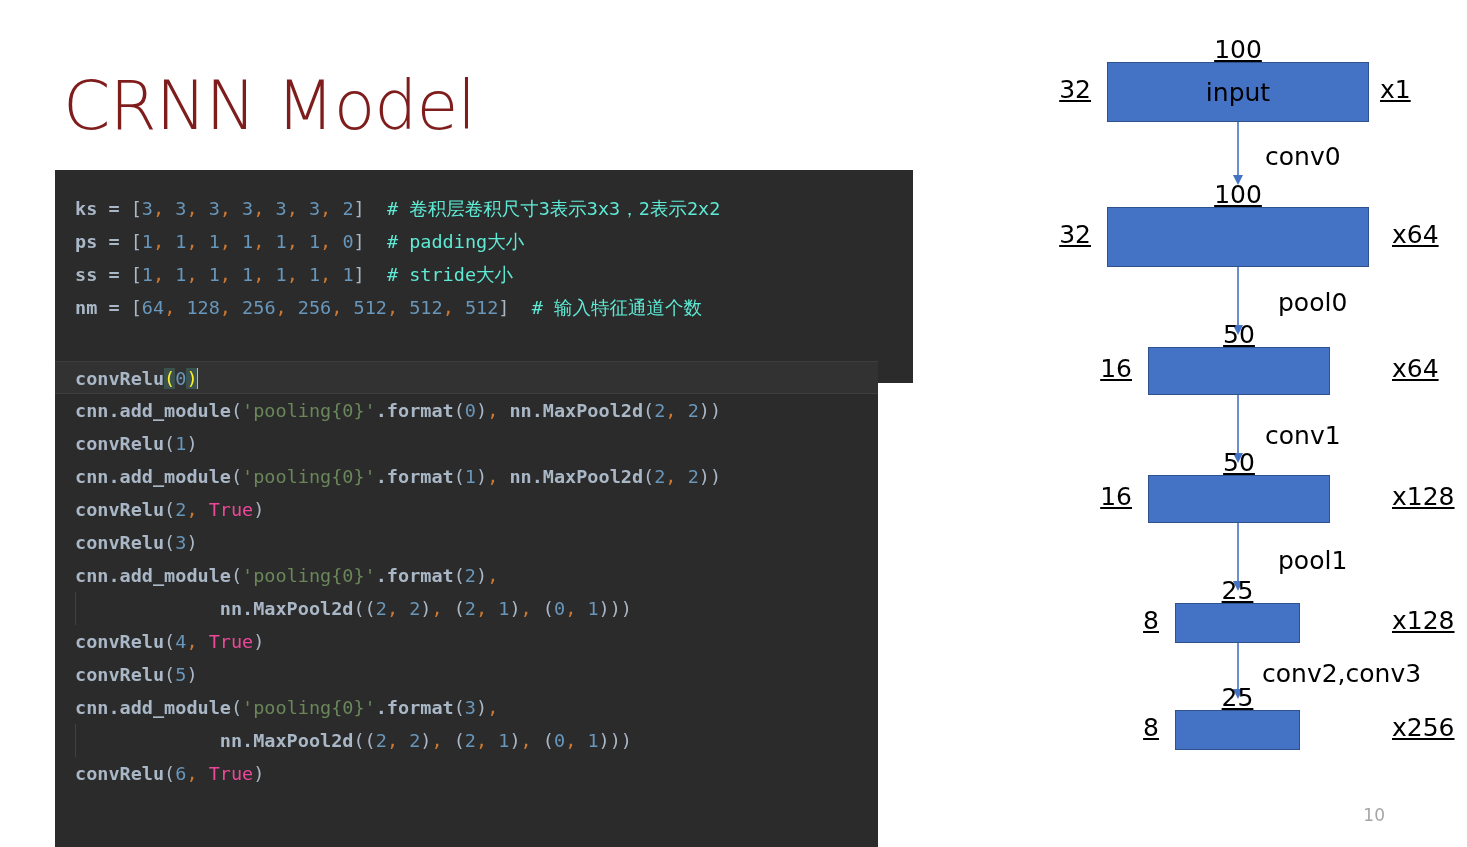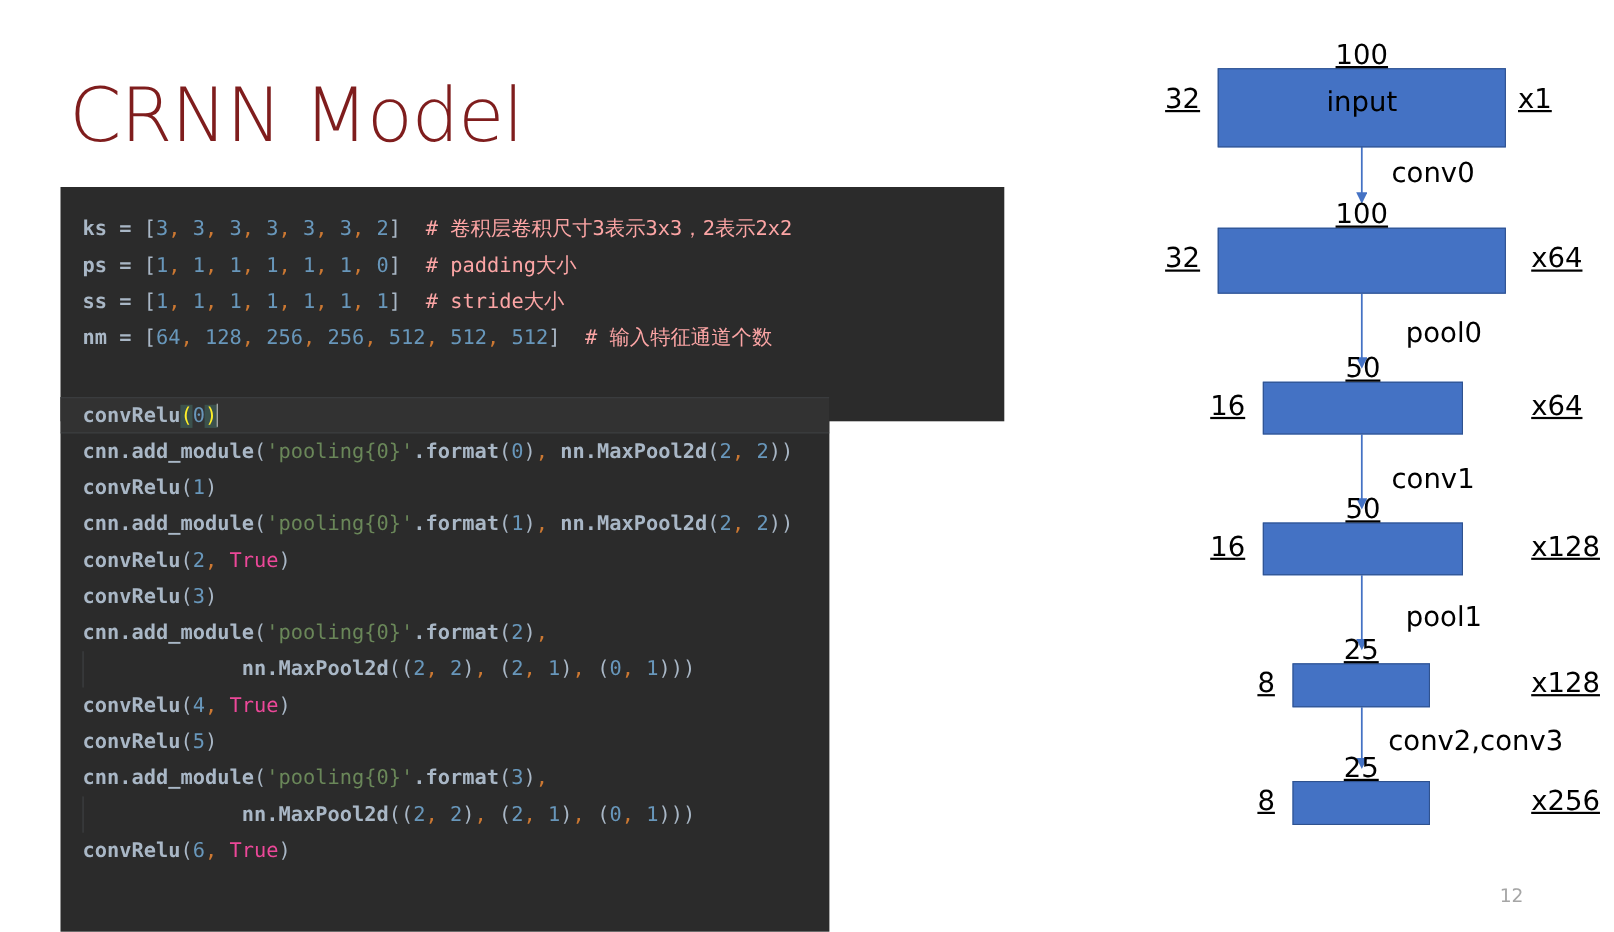--- a/index.html
+++ b/index.html
@@ -35,21 +35,21 @@
     white-space:pre;
     overflow:hidden;
   }
   #code-block-params{
     left:55px; top:170px;
     width:858px; height:191px;
     padding:22px 0 0 0;
   }
   #code-block-body{
     left:55px; top:361px;
-    width:699px; height:486px;
+    width:823px; height:486px;
     padding:0;
   }
   .code-line{
     padding-left:20px;
     height:33px;
   }
   .code-line.indent-guide{
     position:relative;
   }
   .code-line.indent-guide::before{
@@ -66,21 +66,21 @@
     height:31px;
   }
 
   
   .t-def   {color:#a9b7c6;font-weight:bold;}
   .t-num   {color:#6897bb;}
   .t-punct {color:#a9b7c6;}
   .t-comma {color:#cc7832;}
   .t-str   {color:#6a8759;}
   .t-kw    {color:#ec4899;}
-  .t-cmt   {color:#fca5a5;}
+  .t-cmt   {color:#5eead4;}
   .t-paren-match{
     background:#3b514d;
     color:#ffef28;
   }
   .caret{
     display:inline-block;
     width:1px;
     height:21px;
     background:#bbbbbb;
     vertical-align:-4px;
@@ -158,21 +158,21 @@
       <line x1="218" y1="267" x2="218" y2="330" stroke="#4472c4" stroke-width="1.6" marker-end="url(#ah)"></line>
       <line x1="218" y1="395" x2="218" y2="458" stroke="#4472c4" stroke-width="1.6" marker-end="url(#ah)"></line>
       <line x1="218" y1="523" x2="218" y2="586" stroke="#4472c4" stroke-width="1.6" marker-end="url(#ah)"></line>
       <line x1="218" y1="643" x2="218" y2="694" stroke="#4472c4" stroke-width="1.6" marker-end="url(#ah)"></line>
     </svg>
 <div class="edge-label" style="left: 245px; top: 142px; text-align: right;">conv0</div>
     <div class="edge-label" style="left: 258px; top: 288px;">pool0</div>
     <div class="edge-label" style="left: 245px; top: 421px;">conv1</div>
     <div class="edge-label" style="left: 258px; top: 546px;">pool1</div>
     <div class="edge-label" style="left: 242px; top: 659px;">conv2,conv3</div>
-    <div class="layer-box" style="left: 87px; top: 62px; width: 262px; height: 72px; background: rgb(68, 114, 196); border-color: rgb(47, 82, 143); padding-left: 32px;">
+    <div class="layer-box" style="left: 87px; top: 62px; width: 262px; height: 60px; background: rgb(68, 114, 196); border-color: rgb(47, 82, 143); padding-left: 32px;">
       <div class="box-text" style="top: 15px;">input</div>
     </div>
     <div class="dim-label dim-top" style="left: 87px; width: 262px; top: 35px; text-align: center;">100</div>
     <div class="dim-label dim-left" style="left: 15px; width: 56px; top: 75px;">32</div>
     <div class="dim-label" style="left: 360px; top: 75px;">x1</div>
     <div class="layer-box" style="left: 87px; top: 207px; width: 262px; height: 60px; background: rgb(68, 114, 196); border-color: rgb(47, 82, 143);"></div>
     <div class="dim-label dim-top" style="left: 87px; width: 262px; top: 180px; text-align: center;">100</div>
     <div class="dim-label dim-left" style="left: 15px; width: 56px; top: 220px;">32</div>
     <div class="dim-label" style="left: 372px; top: 220px;">x64</div>
     <div class="layer-box" style="left: 128px; top: 347px; width: 182px; height: 48px; background: rgb(68, 114, 196); border-color: rgb(47, 82, 143);"></div>
@@ -186,13 +186,13 @@
     <div class="layer-box" style="left: 155px; top: 603px; width: 125px; height: 40px; background: rgb(68, 114, 196); border-color: rgb(47, 82, 143);"></div>
     <div class="dim-label dim-top" style="left: 155px; width: 125px; top: 576px; text-align: center;">25</div>
     <div class="dim-label dim-left" style="left: 83px; width: 56px; top: 606px;">8</div>
     <div class="dim-label" style="left: 372px; top: 606px;">x128</div>
     <div class="layer-box" style="left: 155px; top: 710px; width: 125px; height: 40px; background: rgb(68, 114, 196); border-color: rgb(47, 82, 143);"></div>
     <div class="dim-label dim-top" style="left: 155px; width: 125px; top: 683px; text-align: center;">25</div>
     <div class="dim-label dim-left" style="left: 83px; width: 56px; top: 713px;">8</div>
     <div class="dim-label" style="left: 372px; top: 713px;">x256</div>
   </div>
 
-<div id="slide-number">12</div>
+<div id="slide-number">10</div>
 
 </body></html>

